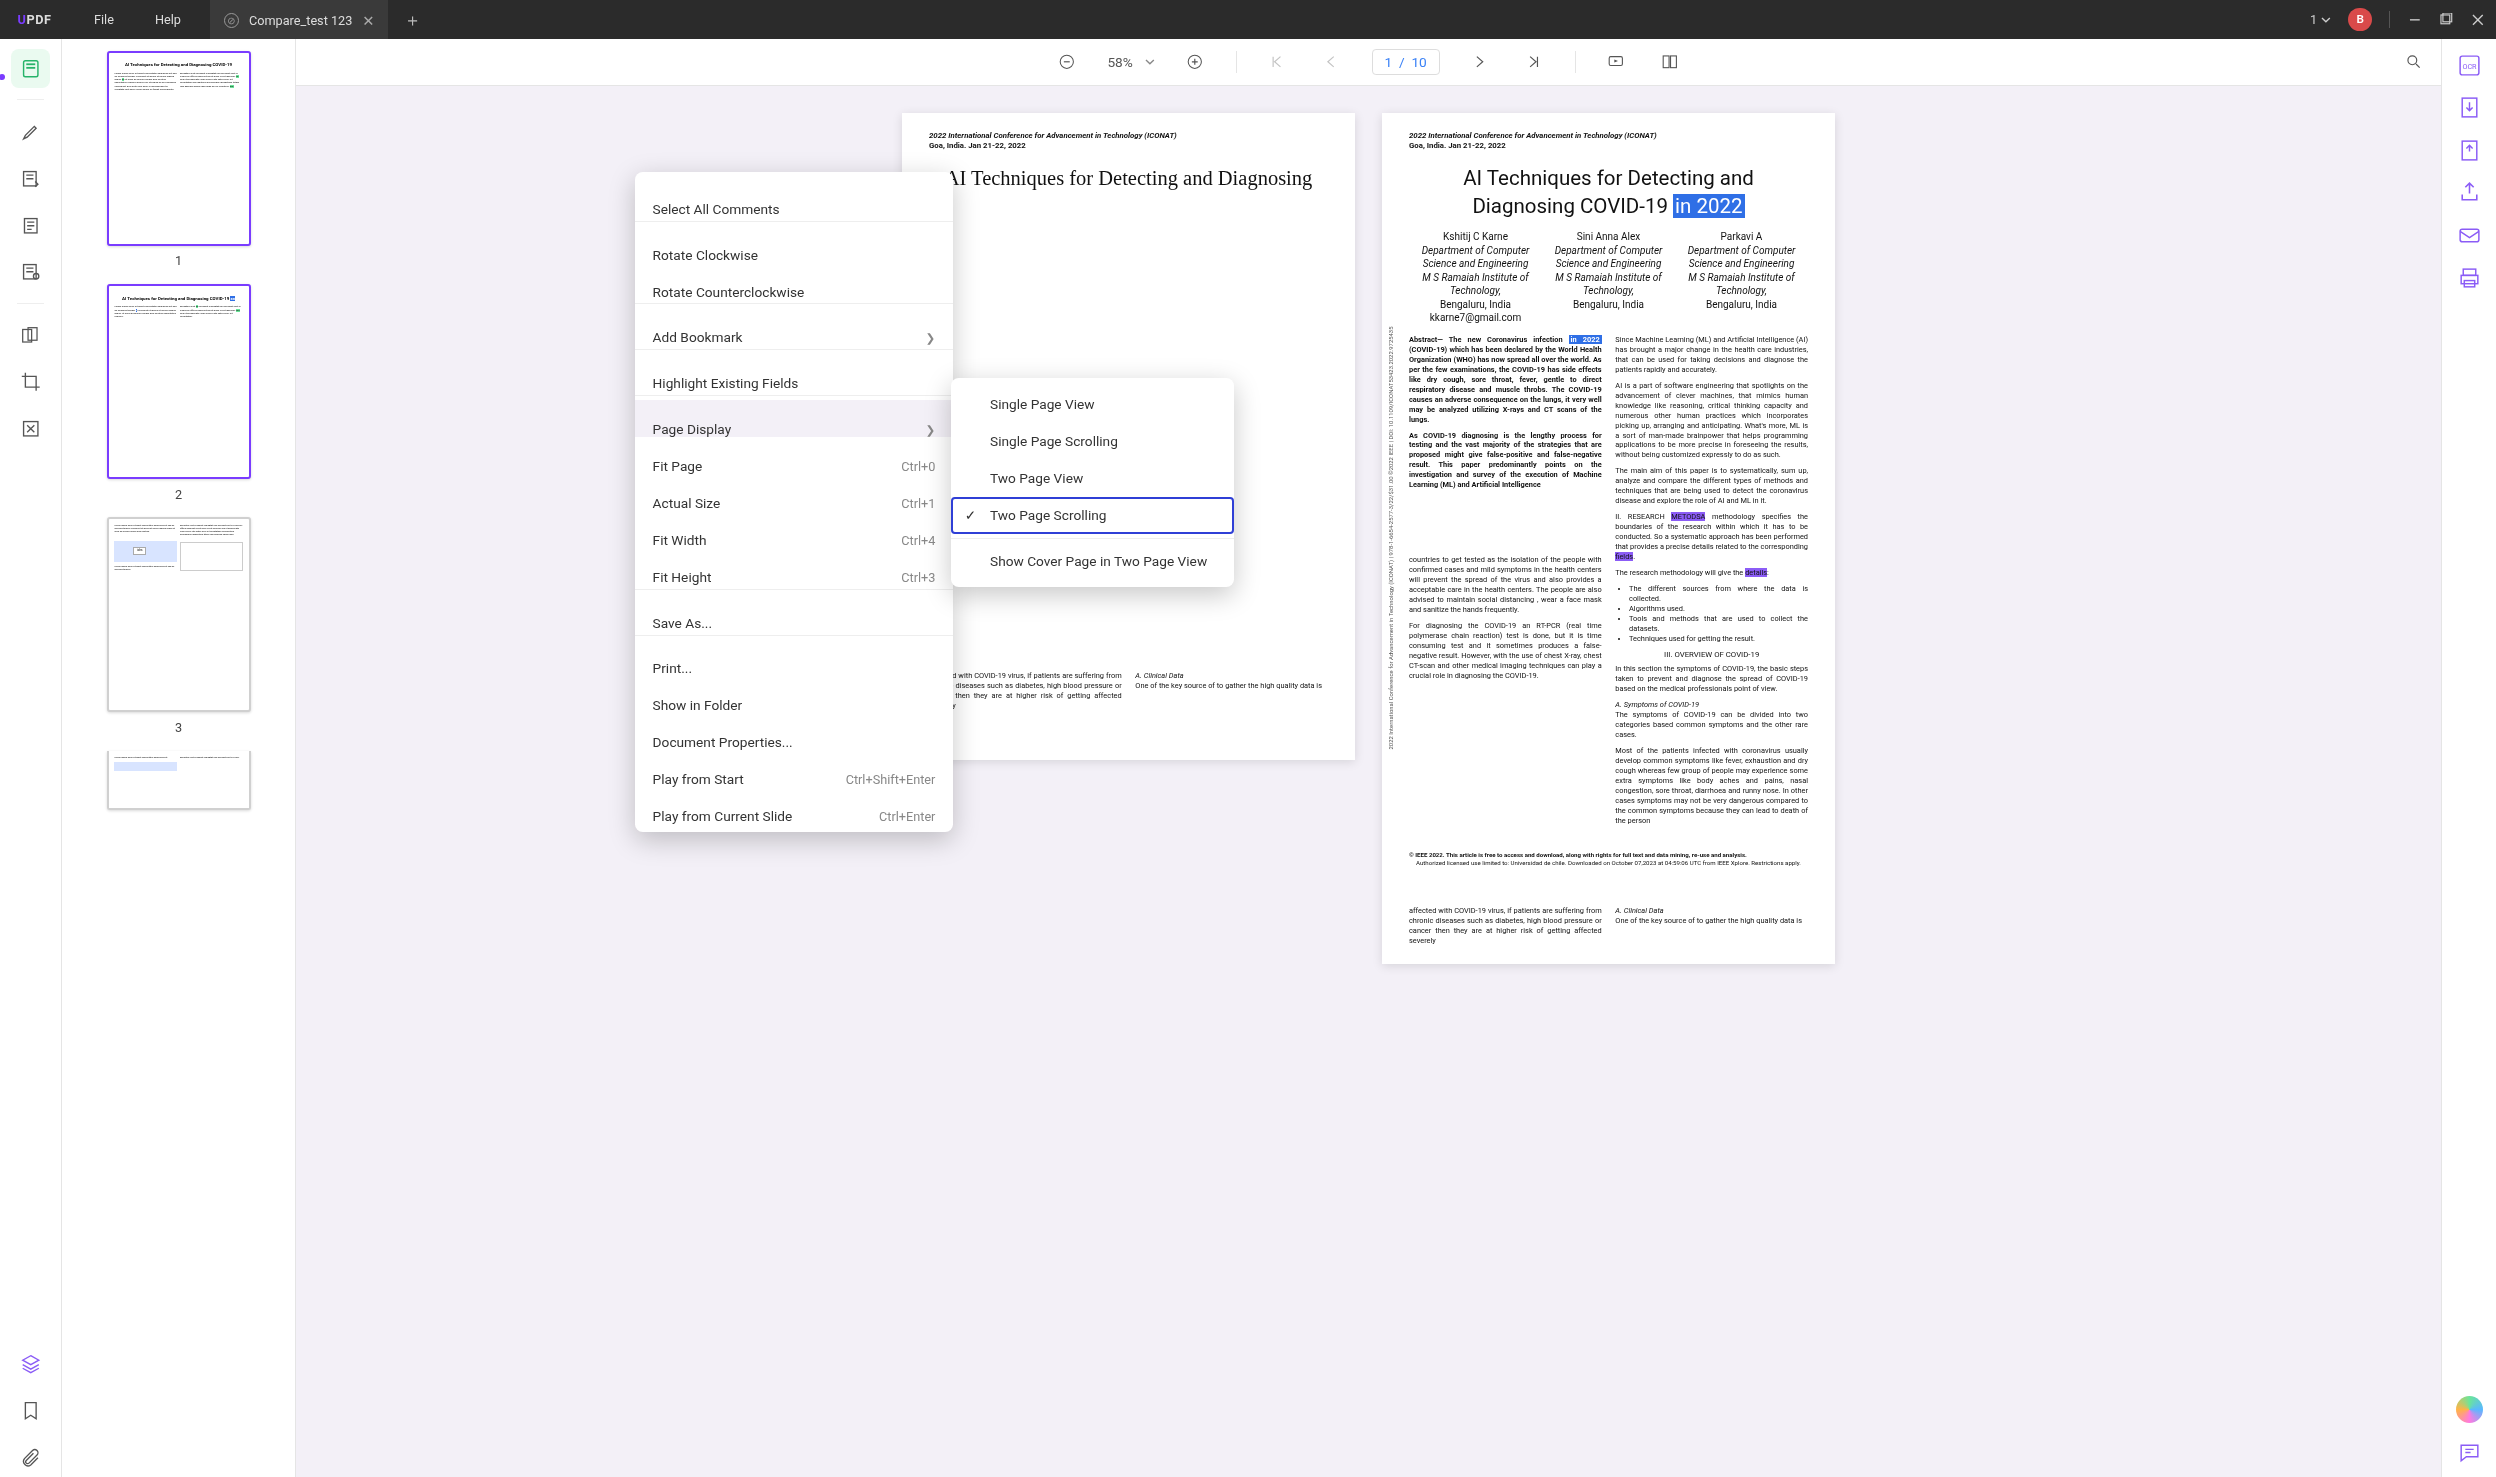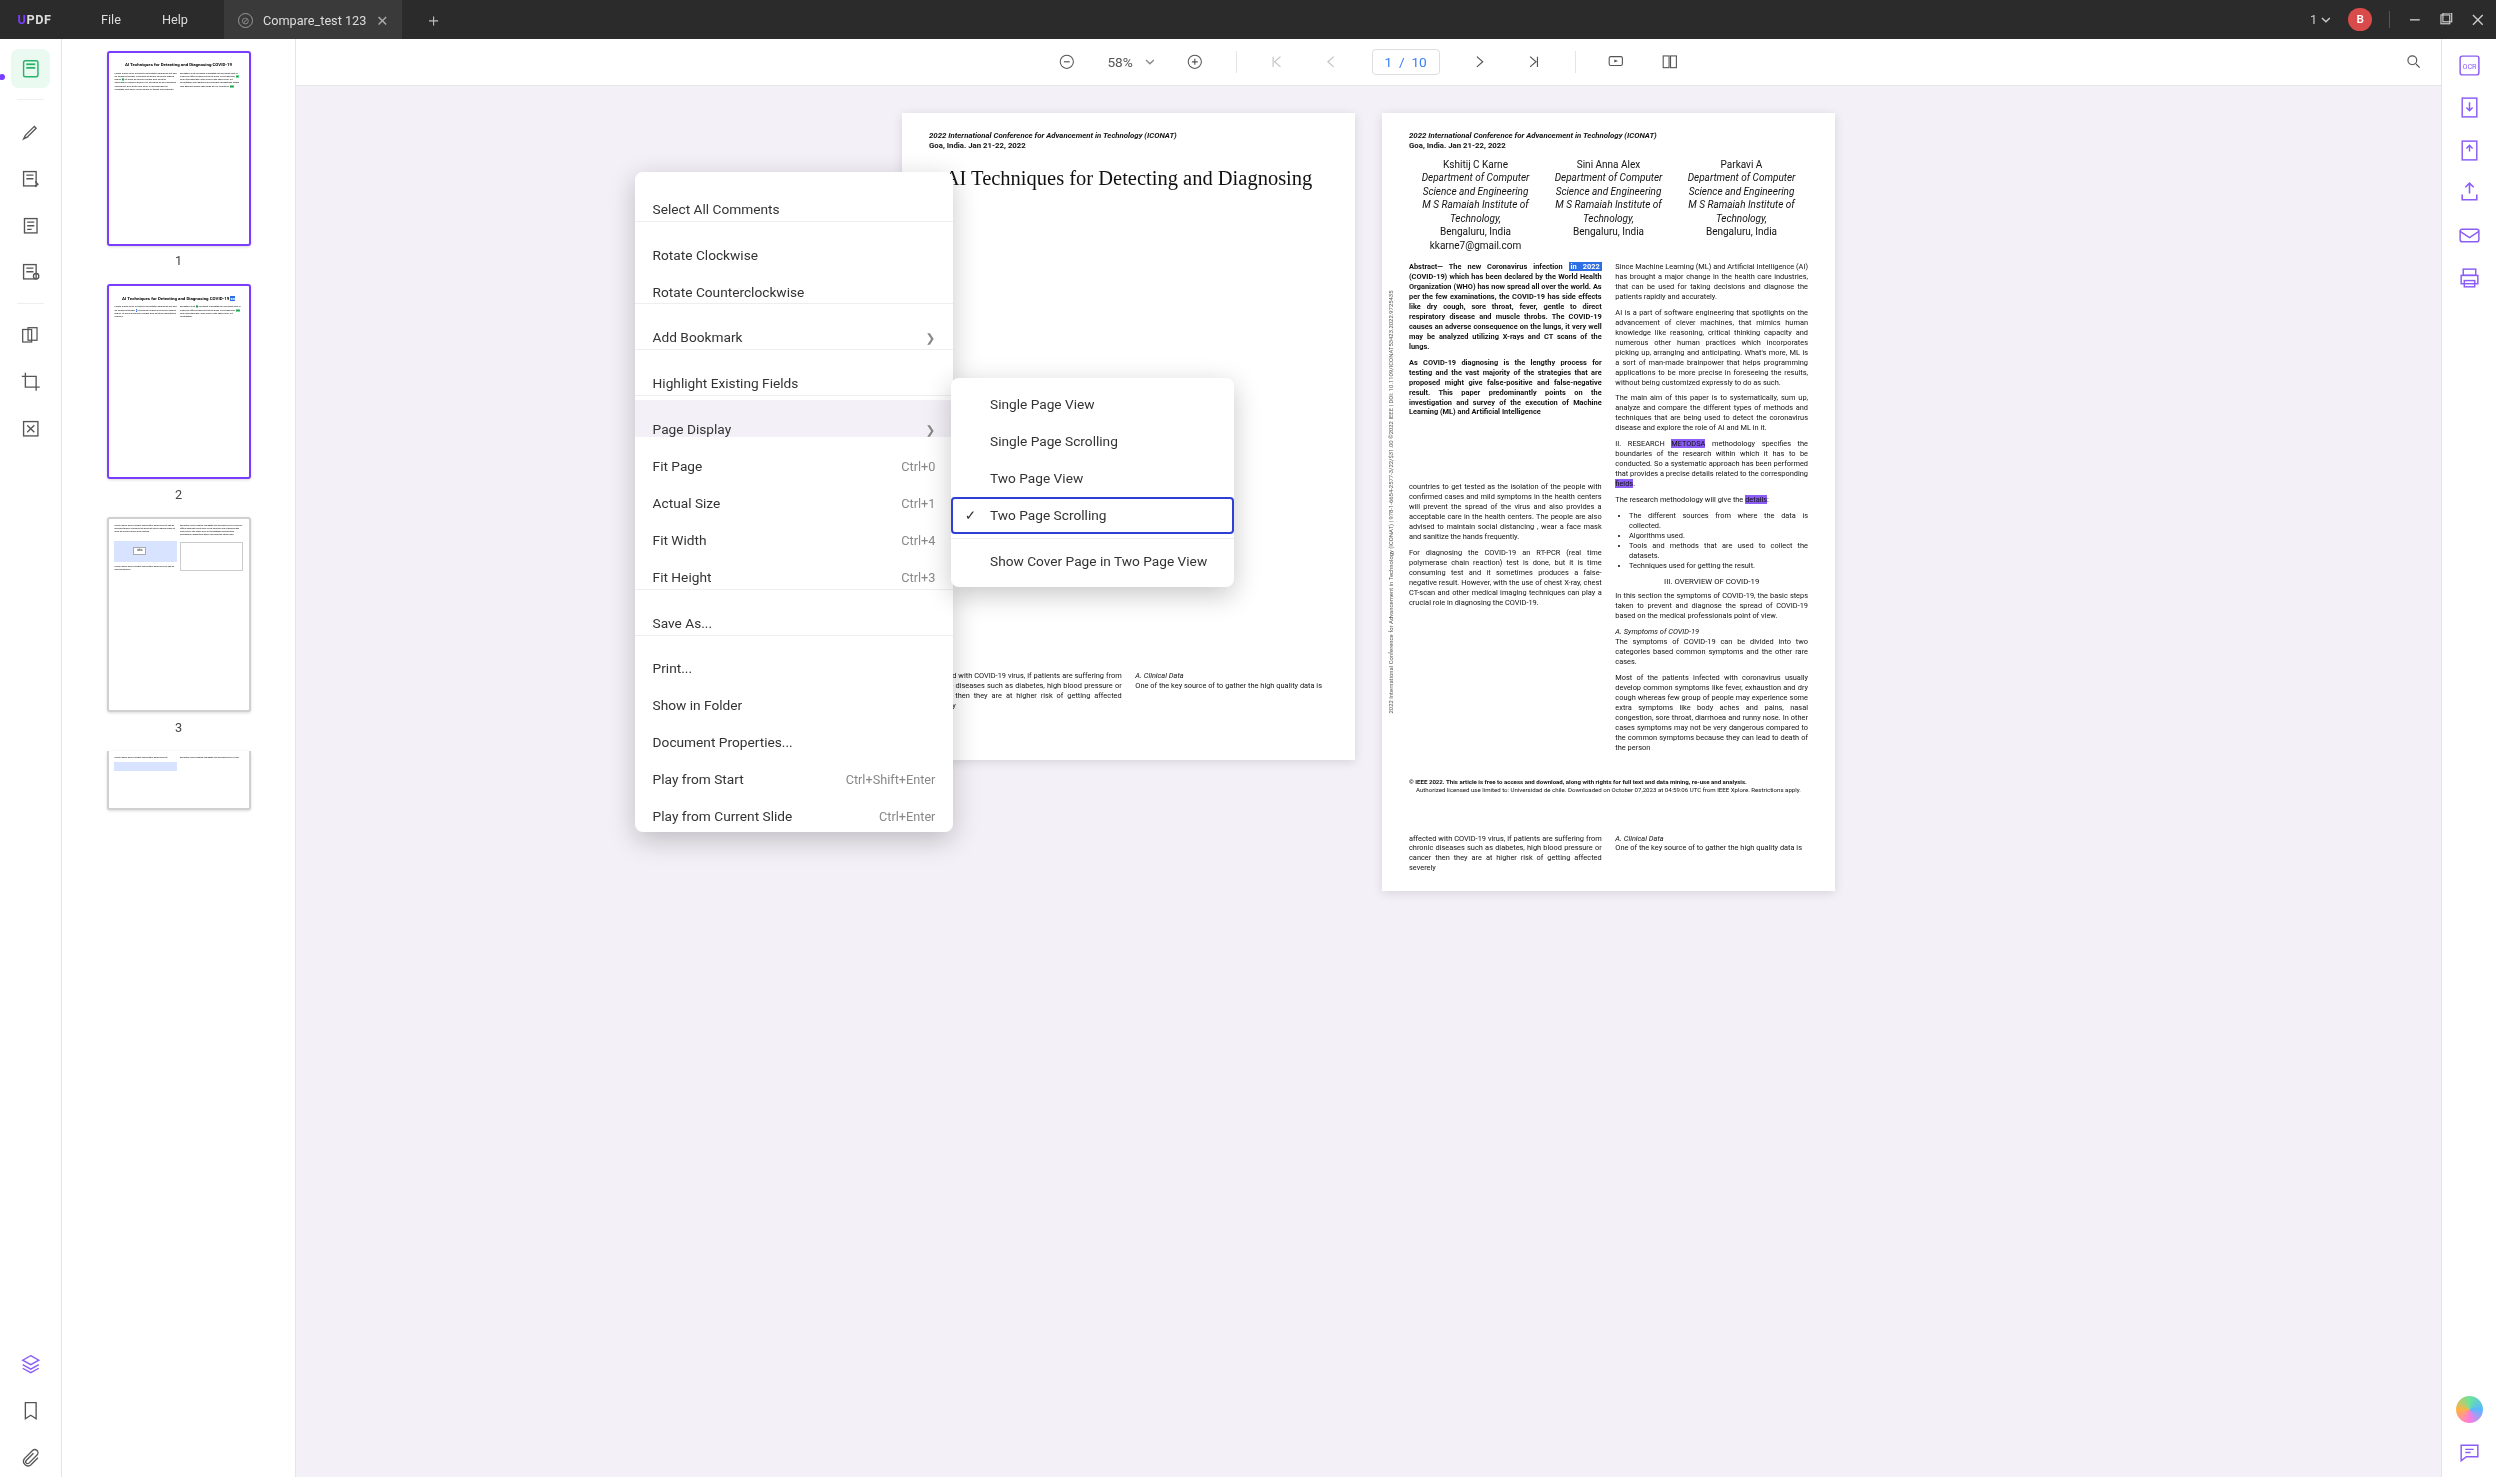--- a/index.html
+++ b/index.html
@@ -1,21 +1,21 @@
 <!DOCTYPE html>
 <html><head>
 <meta charset="utf-8">
 <style>
 * { margin: 0; padding: 0; box-sizing: border-box; font-family: -apple-system, "Segoe UI", Roboto, Arial, sans-serif; }
 html, body { width: 100%; height: 100%; overflow: hidden; background: #1e1e1e; }
 
 
 .titlebar {
   height: 39px; background: #2b2b2b; display: flex; align-items: center;
-  color: #ddd; font-size: 12.7px; user-select: none; gap: 7px;
+  color: #ddd; font-size: 12.7px; user-select: none;
 }
 .titlebar .logo { padding: 0 17.6px; font-weight: 700; letter-spacing: 0.5px; }
 .titlebar .logo span.u { color: #7a3cff; }
 .titlebar .menu { display: flex; gap: 41px; padding-left: 25px; }
 .titlebar .menu div { cursor: pointer; }
 .titlebar .tab {
   display: flex; align-items: center; gap: 9.8px; margin-left: 29px;
   background: #3a3a3a; height: 100%; padding: 0 13.7px; border-top: 2px solid transparent;
 }
 .titlebar .tab .tab-icon {
@@ -409,20 +409,24 @@
             <div style="font-style:italic">A.    Clinical Data</div>
             <p>One of the key source of to gather the high quality data is</p>
           </div>
         </div>
       </div>
 
       <div class="page">
         <div class="side-text">2022 International Conference for Advancement in Technology (ICONAT) | 978-1-6654-2577-3/22/$31.00 ©2022 IEEE | DOI: 10.1109/ICONAT53423.2022.9725435</div>
         <div class="conf">2022 International Conference for Advancement in Technology (ICONAT)</div>
         <div class="conf2">Goa, India. Jan 21-22, 2022</div>
+        <h1>
+          <span>AI Techniques for Detecting and</span><br>
+          <span>Diagnosing COVID-19 </span><span class="hl-blue">in 2022</span>
+        </h1>
         <div class="authors">
           <div>
             <div>Kshitij C Karne</div>
             <div style="font-style:italic">Department of Computer Science and Engineering</div>
             <div style="font-style:italic">M S Ramaiah Institute of Technology,</div>
             <div>Bengaluru, India</div>
             <div>kkarne7@gmail.com</div>
           </div>
           <div>
             <div>Sini Anna Alex</div>

